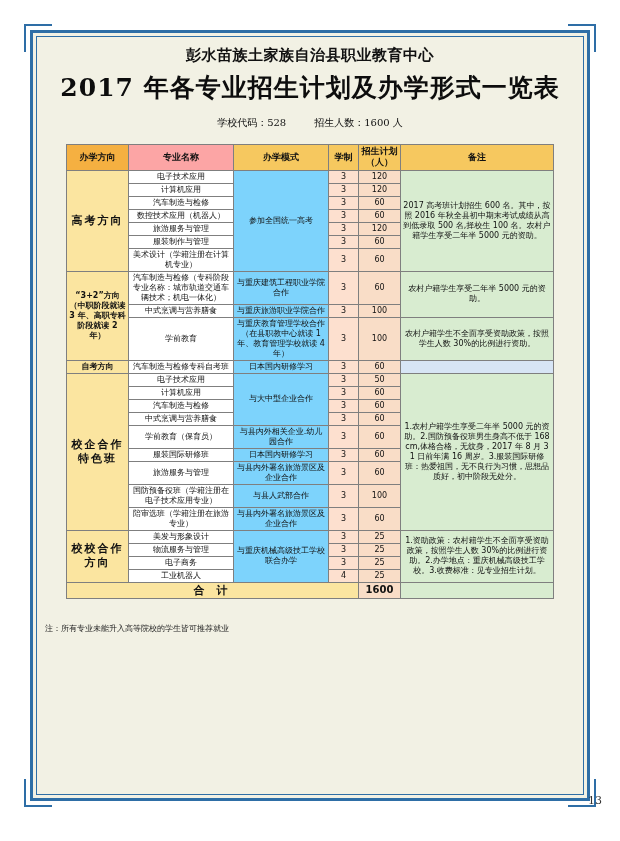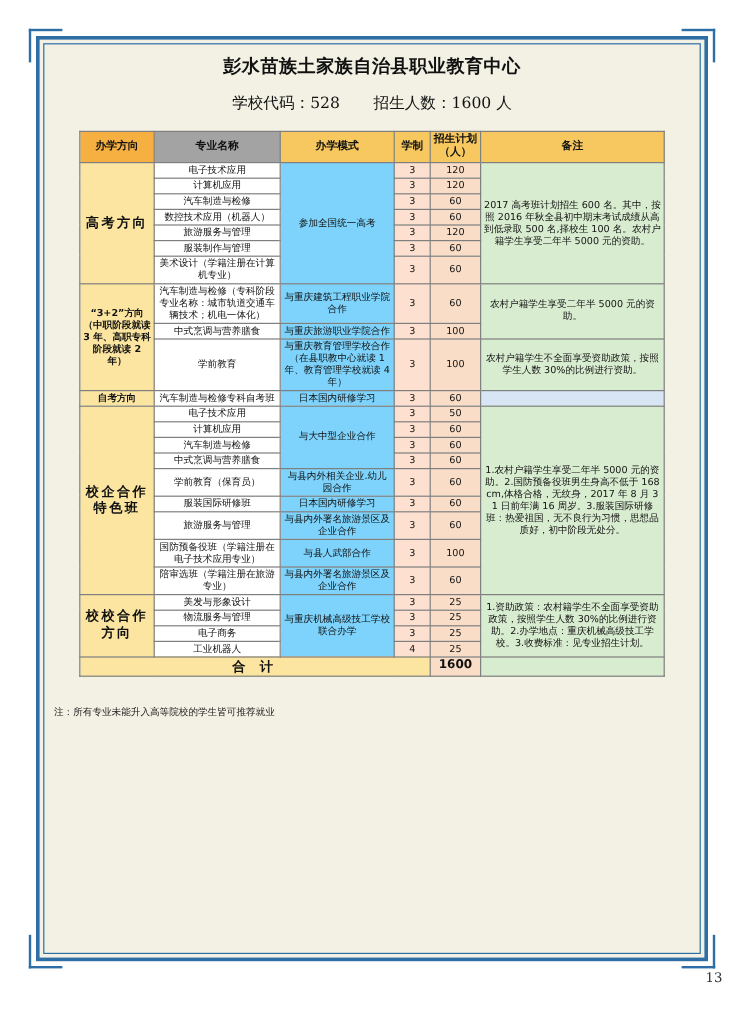--- a/index.html
+++ b/index.html
@@ -71,21 +71,21 @@
     color: #0d0d0d;
     margin-top: 6px;
     letter-spacing: 1px;
   }
   .meta-row {
     margin-top: 12px;
     display: flex;
     justify-content: center;
     gap: 28px;
     font-family: "DejaVu Serif", "Liberation Serif", serif;
-    font-size: 13px;
+    font-size: 10px;
     color: #111111;
   }
 
   table.plan {
     border-collapse: collapse;
     margin: 14px auto 16px auto;
     width: 487px;
     table-layout: fixed;
     font-size: 8px;
     color: #111111;
@@ -96,21 +96,21 @@
     vertical-align: middle;
     padding: 1px 2px;
     line-height: 1.25;
     word-break: break-all;
   }
   table.plan th {
     font-size: 9px;
     font-weight: bold;
   }
   .th-dir   { background: #f5b041; }
-  .th-major { background: #a3a3a3; }
+  .th-major { background: #fca5a5; }
   .th-mode  { background: #f6c85f; }
   .th-len   { background: #f6c85f; }
   .th-num   { background: #f6c85f; }
   .th-note  { background: #f6c85f; }
 
   .c-dir {
     background: #fbe5a0;
     font-weight: bold;
     font-size: 10px;
     letter-spacing: 2px;
@@ -133,40 +133,41 @@
   .footnote {
     margin-top: 24px;
     text-align: left;
     font-size: 8px;
     color: #222222;
     padding-right: 4px;
   }
   .page-num {
     position: absolute;
     right: 18px;
-    bottom: 20px;
+    bottom: 34px;
     font-size: 11px;
     color: #333333;
     font-family: "DejaVu Serif", "Liberation Serif", serif;
     text-align: center;
   }
 </style>
 </head>
 <body>
 
 <div class="page">
   <div class="frame-outer"></div>
   <div class="frame-inner"></div>
   <div class="corner tl"></div>
   <div class="corner tr"></div>
   <div class="corner bl"></div>
   <div class="corner br"></div>
 
   <div class="content">
     <div class="sub-title">彭水苗族土家族自治县职业教育中心</div>
+    <div class="main-title">2017 年各专业招生计划及办学形式一览表</div>
     <div class="meta-row">
       <span>学校代码：528</span>
       <span>招生人数：1600 人</span>
     </div>
 
     <table class="plan">
       <colgroup>
         <col style="width:62px">
         <col style="width:105px">
         <col style="width:95px">

